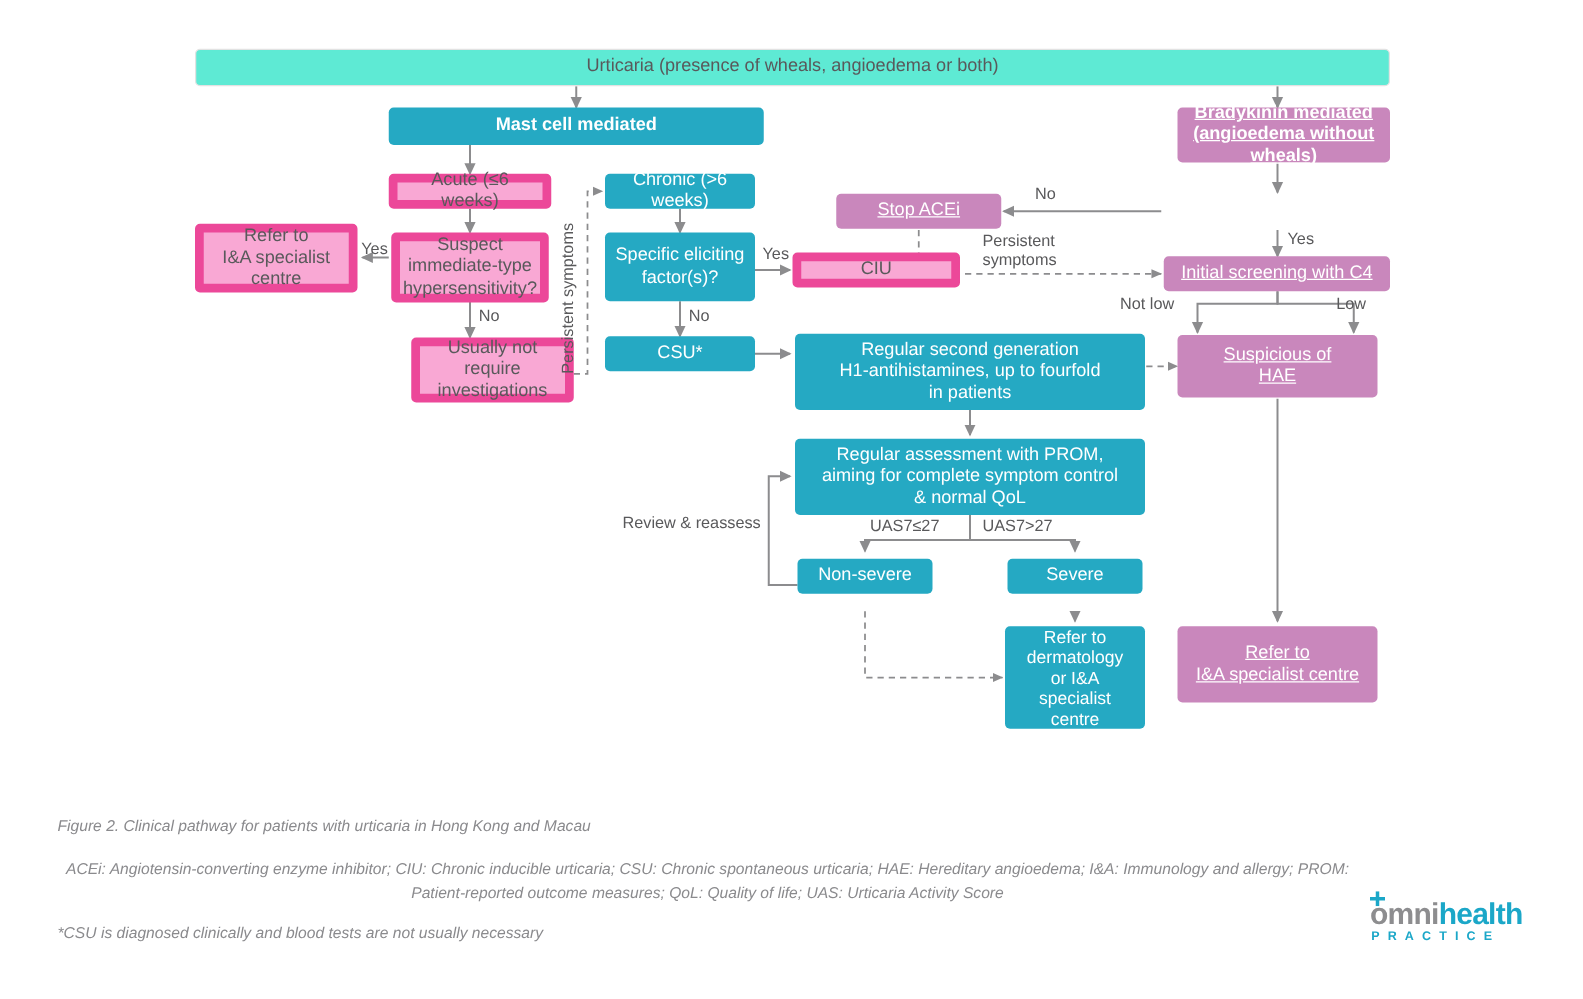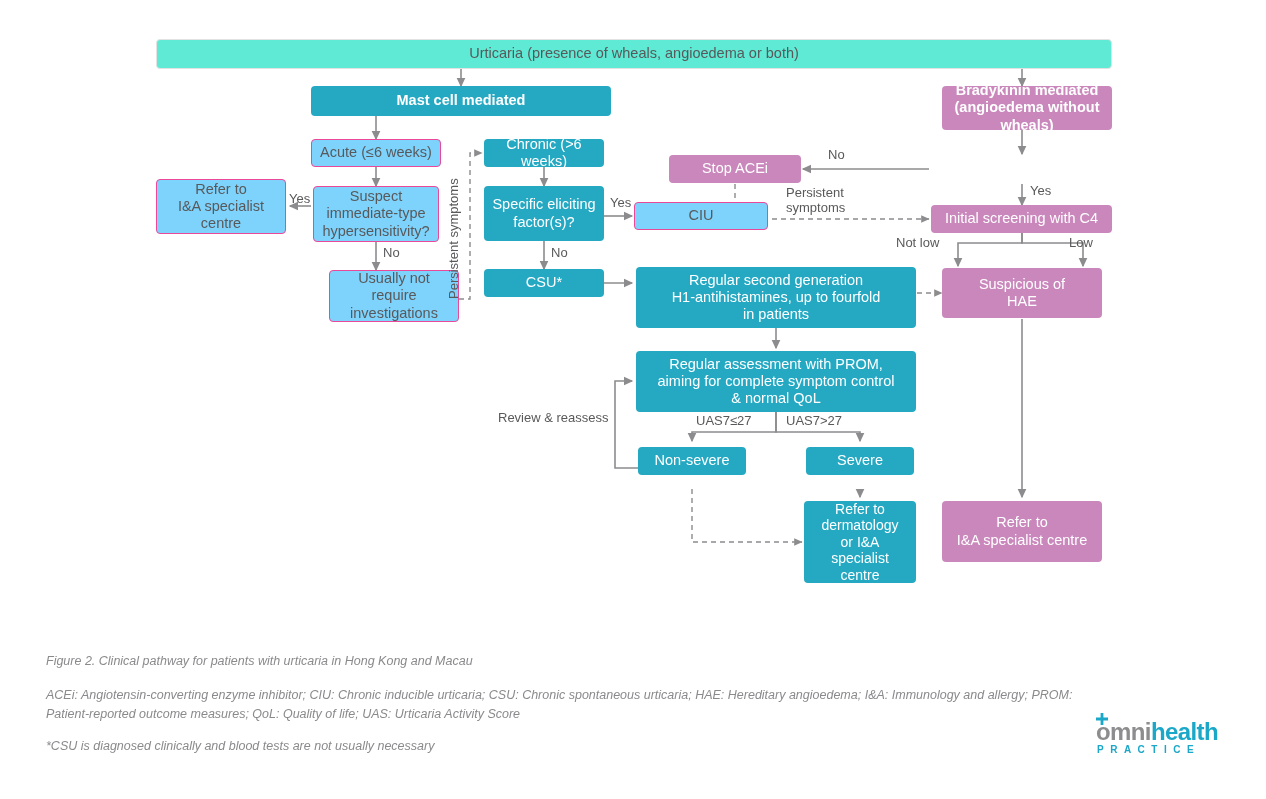--- a/index.html
+++ b/index.html
@@ -39,25 +39,26 @@
   }
   .node-teal {
     background: #25A9C3;
     color: #ffffff;
     font-size: 14.5px;
   }
   .node-pink {
     background: #C987BC;
     color: #ffffff;
     font-size: 14.5px;
+    text-decoration: underline;
   }
   .node-white {
-    background: #7dd3fc;
+    background: #f9a8d4;
     color: #59595B;
-    border: 1px solid #ec4899;
+    border: 7px solid #ec4899;
     font-size: 14.5px;
   }
   .node-plain {
     background: #5eead4;
     color: #59595B;
     border: 1px solid #E2E2E2;
     font-size: 14.5px;
   }
   .bold {
     font-weight: bold;
@@ -270,21 +271,21 @@
   <div class="edge-label" style="left:1031px; top:236px;margin-left:38px;">Low</div>
 
   <div class="edge-label" style="left:498px; top:411px;">Review &amp; reassess</div>
 
   <div class="edge-label" style="left:696px; top:414px;">UAS7≤27</div>
 
   <div class="edge-label" style="left:786px; top:414px;">UAS7&gt;27</div>
 
   <div class="caption" style="left:46px; top:652px; width:900px;">Figure 2. Clinical pathway for patients with urticaria in Hong Kong and Macau</div>
 
-  <div class="caption" style="left:46px; top:686px; width:1040px;">ACEi: Angiotensin-converting enzyme inhibitor; CIU: Chronic inducible urticaria; CSU: Chronic spontaneous urticaria; HAE: Hereditary angioedema; I&amp;A: Immunology and allergy; PROM: Patient-reported outcome measures; QoL: Quality of life; UAS: Urticaria Activity Score</div>
+  <div class="caption" style="left:46px; top:686px; width:1040px;text-align:center;">ACEi: Angiotensin-converting enzyme inhibitor; CIU: Chronic inducible urticaria; CSU: Chronic spontaneous urticaria; HAE: Hereditary angioedema; I&amp;A: Immunology and allergy; PROM: Patient-reported outcome measures; QoL: Quality of life; UAS: Urticaria Activity Score</div>
 
   <div class="caption" style="left:46px; top:737px; width:900px;">*CSU is diagnosed clinically and blood tests are not usually necessary</div>
 
   <div id="logo">
     <svg class="logo-cross" viewBox="0 0 12 12" xmlns="http://www.w3.org/2000/svg">
       <path d="M4.6,0 H7.4 V4.6 H12 V7.4 H7.4 V12 H4.6 V7.4 H0 V4.6 H4.6 Z" fill="#1BA7C8"></path>
     </svg>
     <div class="logo-word">
       <span class="logo-omni">omni</span><span class="logo-health">health</span>
     </div>

